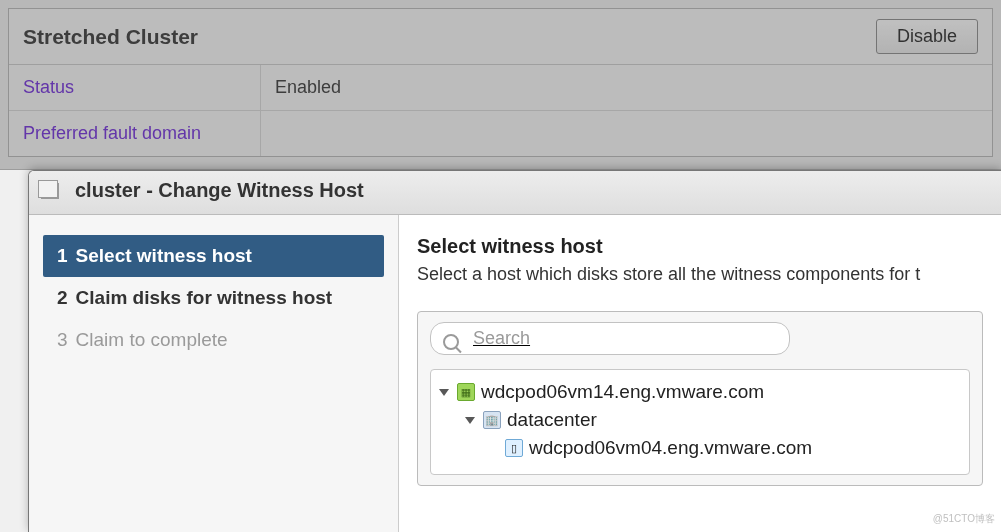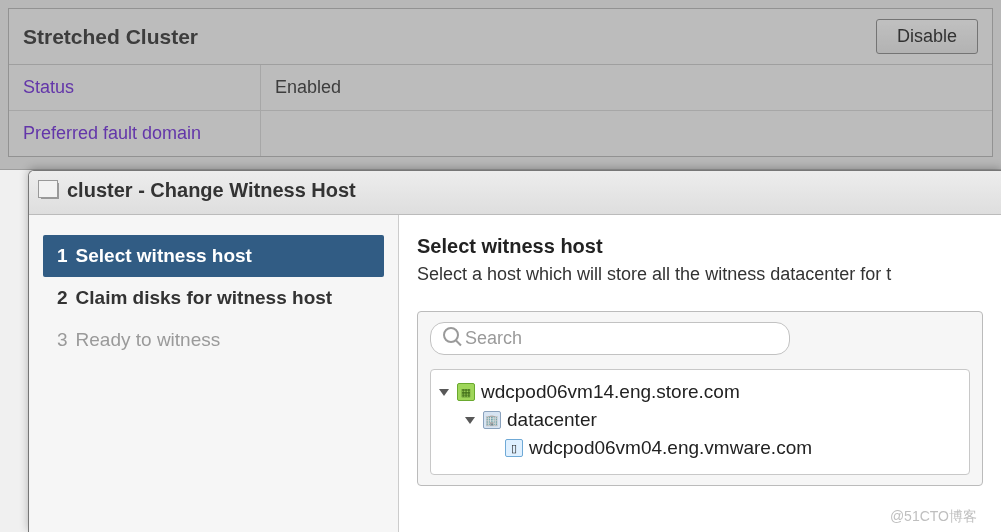--- a/index.html
+++ b/index.html
@@ -82,21 +82,21 @@
     border: 1px solid #777;
     border-right: none;
     border-bottom: none;
     border-top-left-radius: 6px;
     box-shadow: 0 -2px 8px rgba(0,0,0,0.25);
     overflow: hidden;
   }
   .dialog-title {
     display: flex;
     align-items: center;
-    gap: 8px;
+    gap: 16px;
     padding: 8px 12px 12px 12px;
     font-size: 20px;
     font-weight: bold;
     color: #333;
     background: linear-gradient(#ededed,#dedede);
     border-bottom: 1px solid #bbb;
   }
   .dialog-body {
     display: flex;
     height: calc(100% - 44px);
@@ -131,28 +131,29 @@
   .wc-title { font-size: 20px; font-weight: bold; color: #222; margin-bottom: 6px; }
   .wc-desc { font-size: 18px; color: #333; margin-bottom: 26px; }
   .tree-panel {
     border: 1px solid #bbb;
     border-radius: 4px;
     background: #f6f6f6;
     padding: 10px 12px;
   }
   .search {
     display: flex;
-    align-items: flex-start;
-    gap: 4px;
+    align-items: flex-end;
+    gap: 12px;
     background: #fff;
     border: 1px solid #c2c2c2;
     border-radius: 14px;
     padding: 4px 12px;
     width: 360px;
     margin-bottom: 14px;
+    text-decoration: underline;
   }
   .search input {
     border: none;
     outline: none;
     font-size: 18px;
     flex: 1;
     color: #555;
     background: transparent;
   }
   .search input::placeholder { color: #9a9a9a; }
@@ -201,22 +202,22 @@
   .ic-cluster::before {
     content:"";
     position:absolute;
     left:-4px; top:-4px;
     width:18px; height:16px;
     background:#f2f2f2;
     border:1px solid #999;
   }
   .watermark {
     position: absolute;
-    bottom: 6px; right: 24px;
-    font-size: 14px;
+    bottom: 6px; right: 6px;
+    font-size: 10px;
     color: #bfbfbf;
   }
   .mag {
     width:16px;height:16px;border:2px solid #9a9a9a;border-radius:50%;
     position:relative;
   }
   .mag::after{
     content:"";position:absolute;width:7px;height:2px;background:#9a9a9a;
     bottom:-3px;right:-5px;transform:rotate(45deg);
   }
@@ -256,36 +257,36 @@
       <div class="step active">
         <span>1</span>
         <span>Select witness host</span>
       </div>
       <div class="step">
         <span>2</span>
         <span>Claim disks for witness host</span>
       </div>
       <div class="step future">
         <span>3</span>
-        <span>Ready to witness</span>
+        <span>Claim to complete</span>
       </div>
     </div>
     <div class="wizard-content">
       <div class="wc-title">Select witness host</div>
-      <div class="wc-desc">Select a host which will store all the witness datacenter for t</div>
+      <div class="wc-desc">Select a host which disks store all the witness components for t</div>
       <div class="tree-panel">
         <div class="search">
           <span class="mag"></span>
           <input type="text" placeholder="Search" style="">
         </div>
         <div class="tree">
           <div class="tree-row">
             <span class="twisty"></span>
             <span class="icon-box ic-vcenter">▦</span>
-            <span>wdcpod06vm14.eng.store.com</span>
+            <span>wdcpod06vm14.eng.vmware.com</span>
           </div>
           <div class="tree-row indent1">
             <span class="twisty"></span>
             <span class="icon-box ic-dc">🏢</span>
             <span>datacenter</span>
           </div>
           <div class="tree-row indent2">
             <span class="icon-box ic-host">▯</span>
             <span>wdcpod06vm04.eng.vmware.com</span>
           </div>

